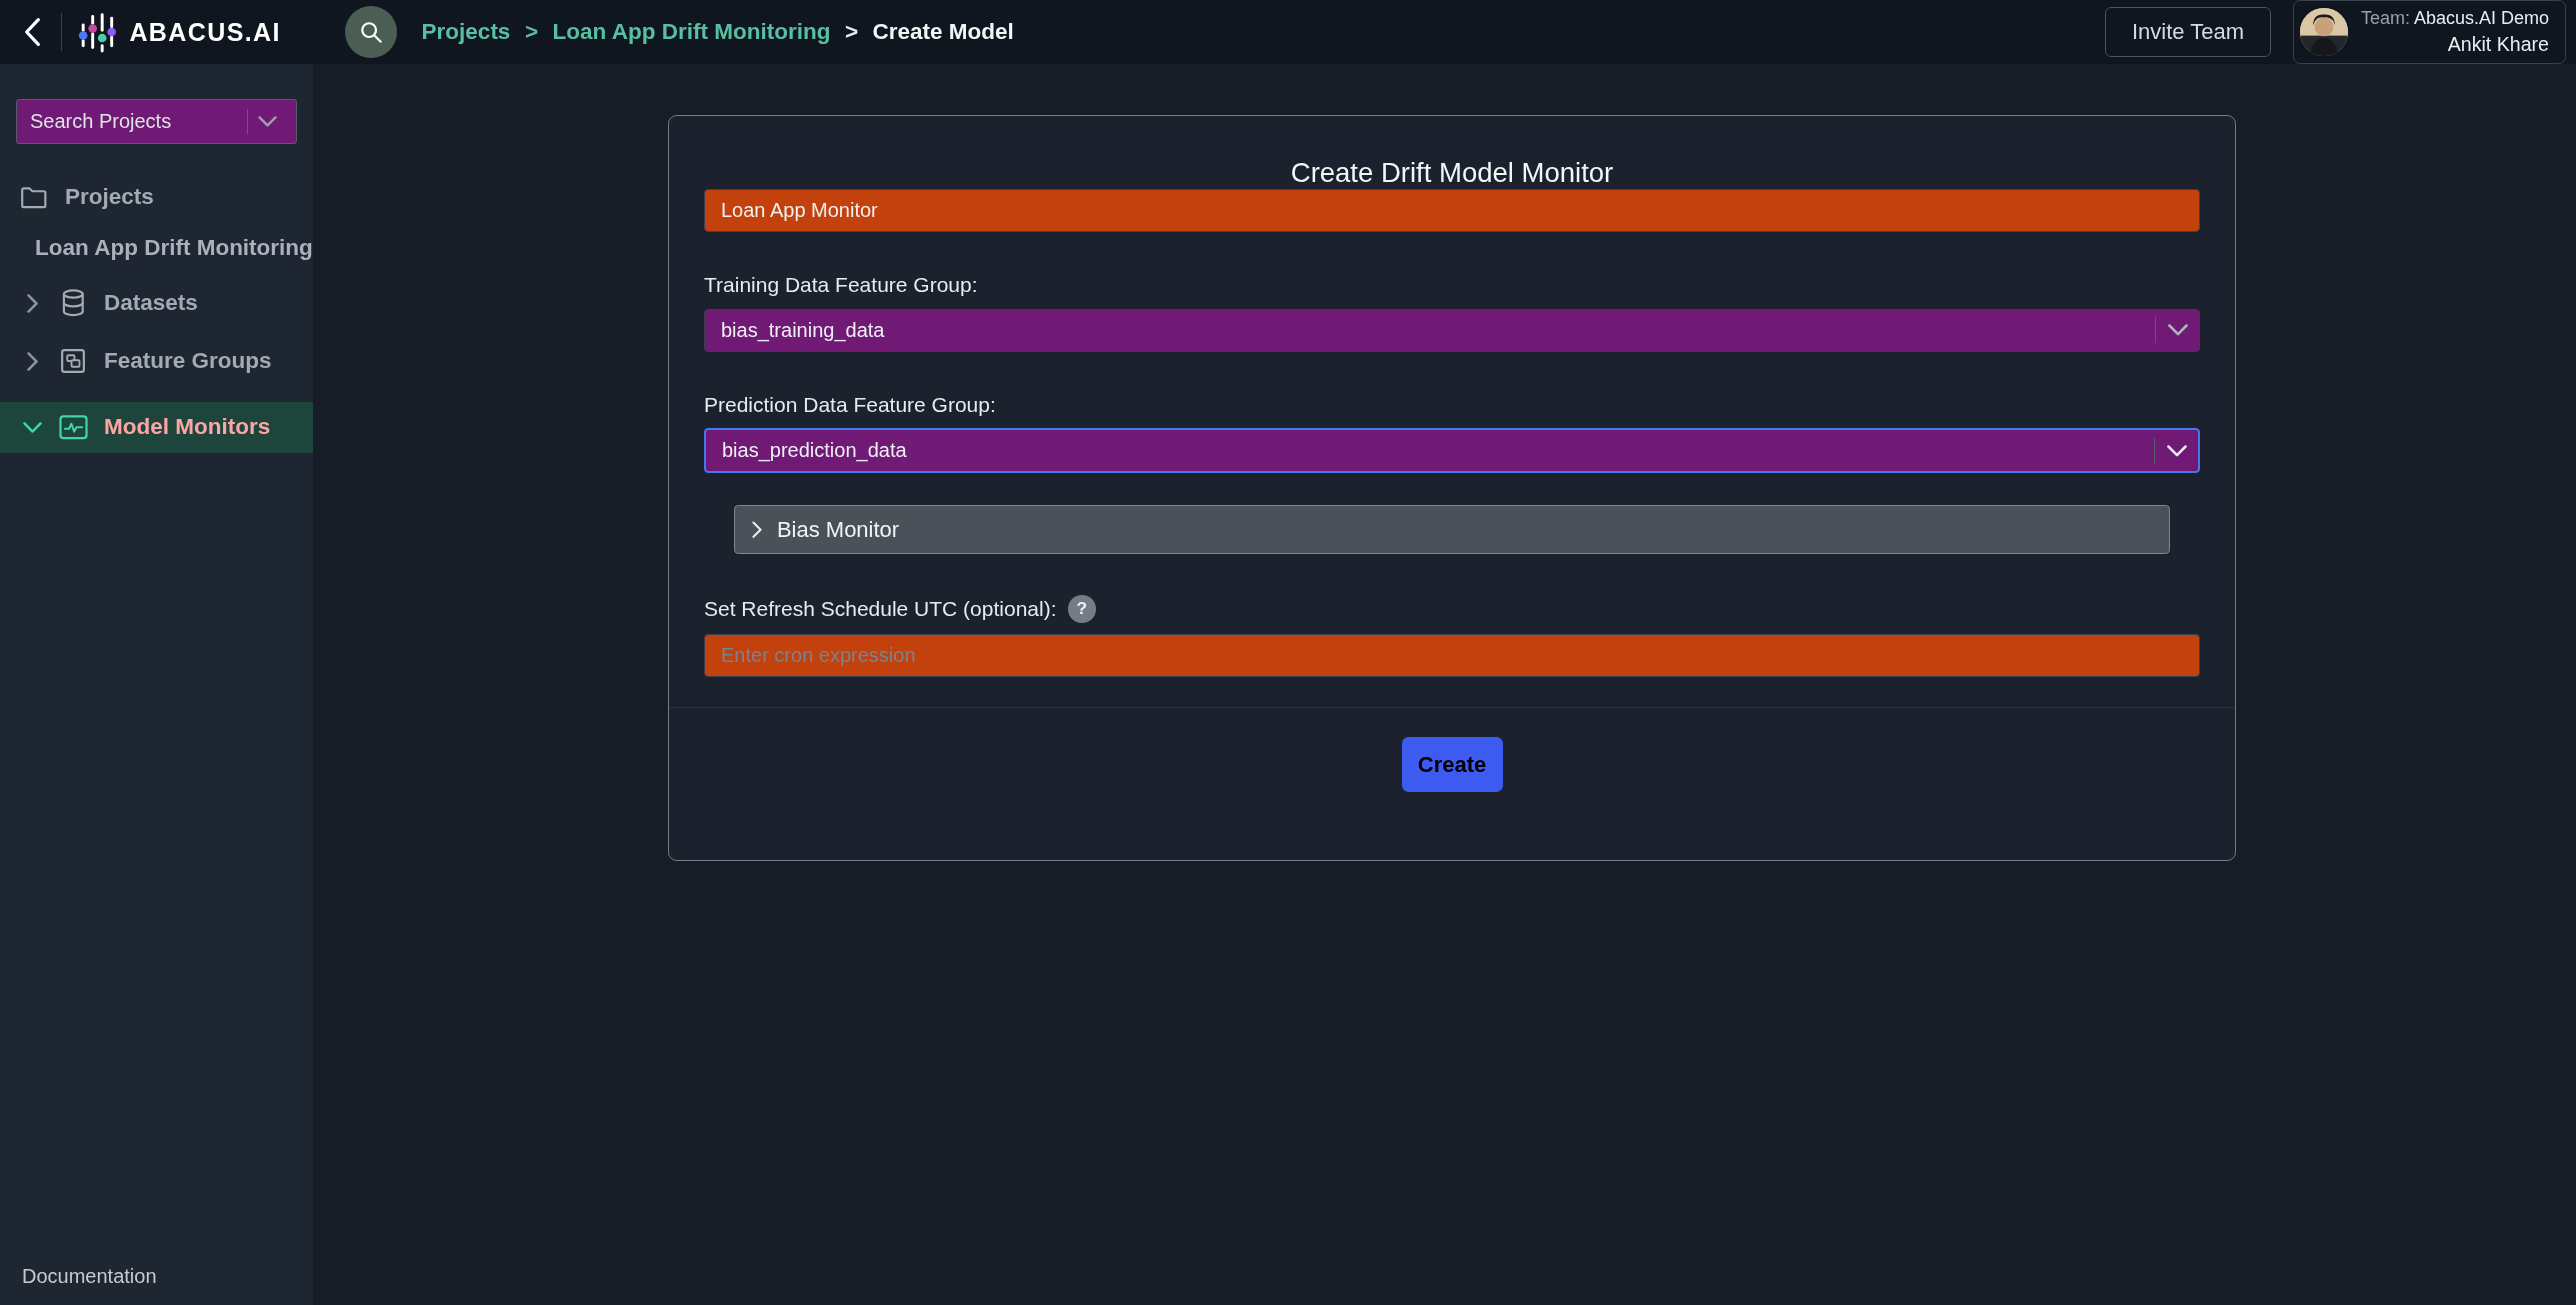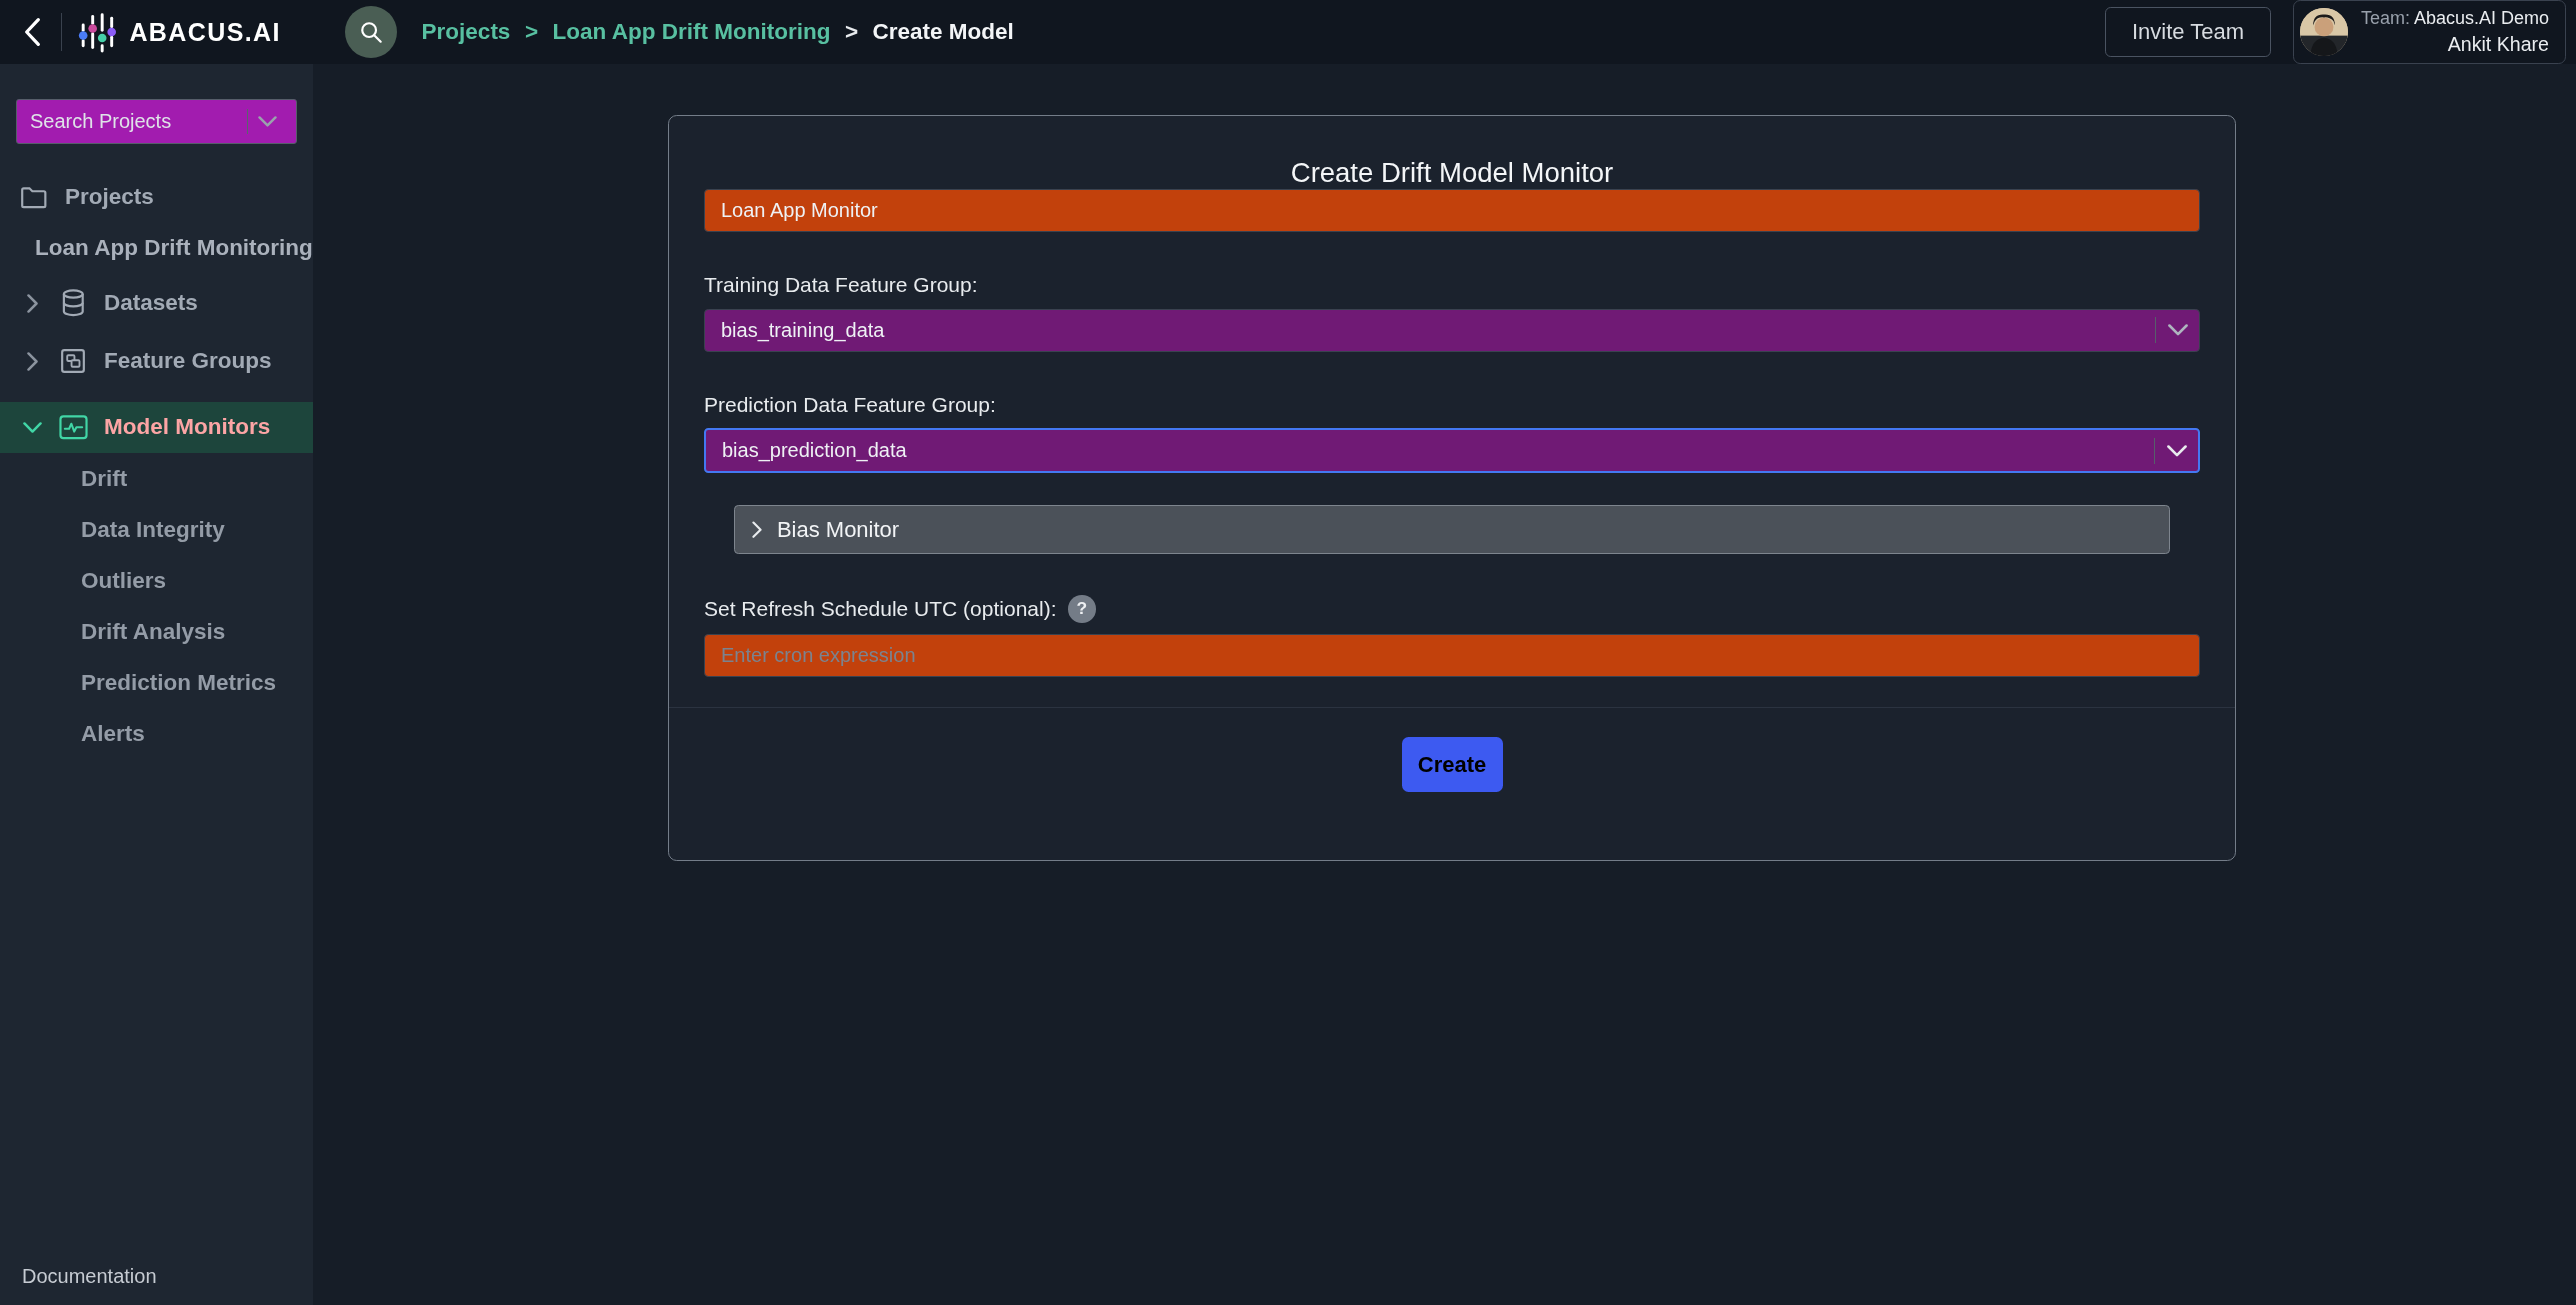--- a/index.html
+++ b/index.html
@@ -51,21 +51,21 @@
   .team-name { color: #eaedf0; }
   .user-name { font-size: 19.6px; color: #eaedf0; }
 
   
   .sidebar {
     position: absolute; top: 64px; left: 0; bottom: 0; width: 313px;
     background: #1e2631; z-index: 10;
   }
   .search-select {
     margin: 35px 16px 0 16px; height: 45px;
-    background: #a21caf; border: 1.4px solid #565e6a; border-radius: 2.9px;
+    background: #701a75; border: 1.4px solid #565e6a; border-radius: 2.9px;
     display: flex; align-items: center; padding: 0 10px 0 13px;
     font-size: 20px; color: #dfe3e8; cursor: pointer;
   }
   .search-select .sel-divider { margin-left: auto; width: 1.4px; height: 24.6px; background: #5a626e; }
   .search-select .sel-chev { width: 38px; display: flex; justify-content: center; }
 
   .nav { margin-top: 32px; font-weight: 600; }
   .nav-row { display: flex; align-items: center; height: 41px; color: #a2aab5; font-size: 22.5px; cursor: pointer; }
   .nav-row .chev { width: 19px; display: flex; justify-content: center; margin-right: 16px; }
   .nav-row .nav-icon { width: 30px; display: flex; justify-content: center; margin-right: 16px; }
@@ -265,40 +265,20 @@
       </span>
       <span class="nav-icon">
         <svg width="29" height="24.6" viewBox="0 0 40 34">
             <rect x="2" y="2" width="36" height="30" rx="4" fill="none" stroke="#41d6a6" stroke-width="3"></rect>
             <polyline points="8,19 14,19 17,12 21,23 24,17 32,17" fill="none" stroke="#41d6a6" stroke-width="2.8" stroke-linecap="round" stroke-linejoin="round"></polyline>
           </svg>
       </span>
       <span>Model Monitors</span>
     </div>
 
-    <div class="submenu">
-      <div class="submenu-item">
-        <span>Drift</span>
-      </div>
-      <div class="submenu-item">
-        <span>Data Integrity</span>
-      </div>
-      <div class="submenu-item">
-        <span>Outliers</span>
-      </div>
-      <div class="submenu-item">
-        <span>Drift Analysis</span>
-      </div>
-      <div class="submenu-item">
-        <span>Prediction Metrics</span>
-      </div>
-      <div class="submenu-item">
-        <span>Alerts</span>
-      </div>
-    </div>
   </div>
 
   <div class="doc-link">Documentation</div>
 </div>
 
 <div class="main">
   <div class="card">
     <div class="card-title">Create Drift Model Monitor</div>
 
     <input class="text-input" type="text" value="Loan App Monitor" style="">

